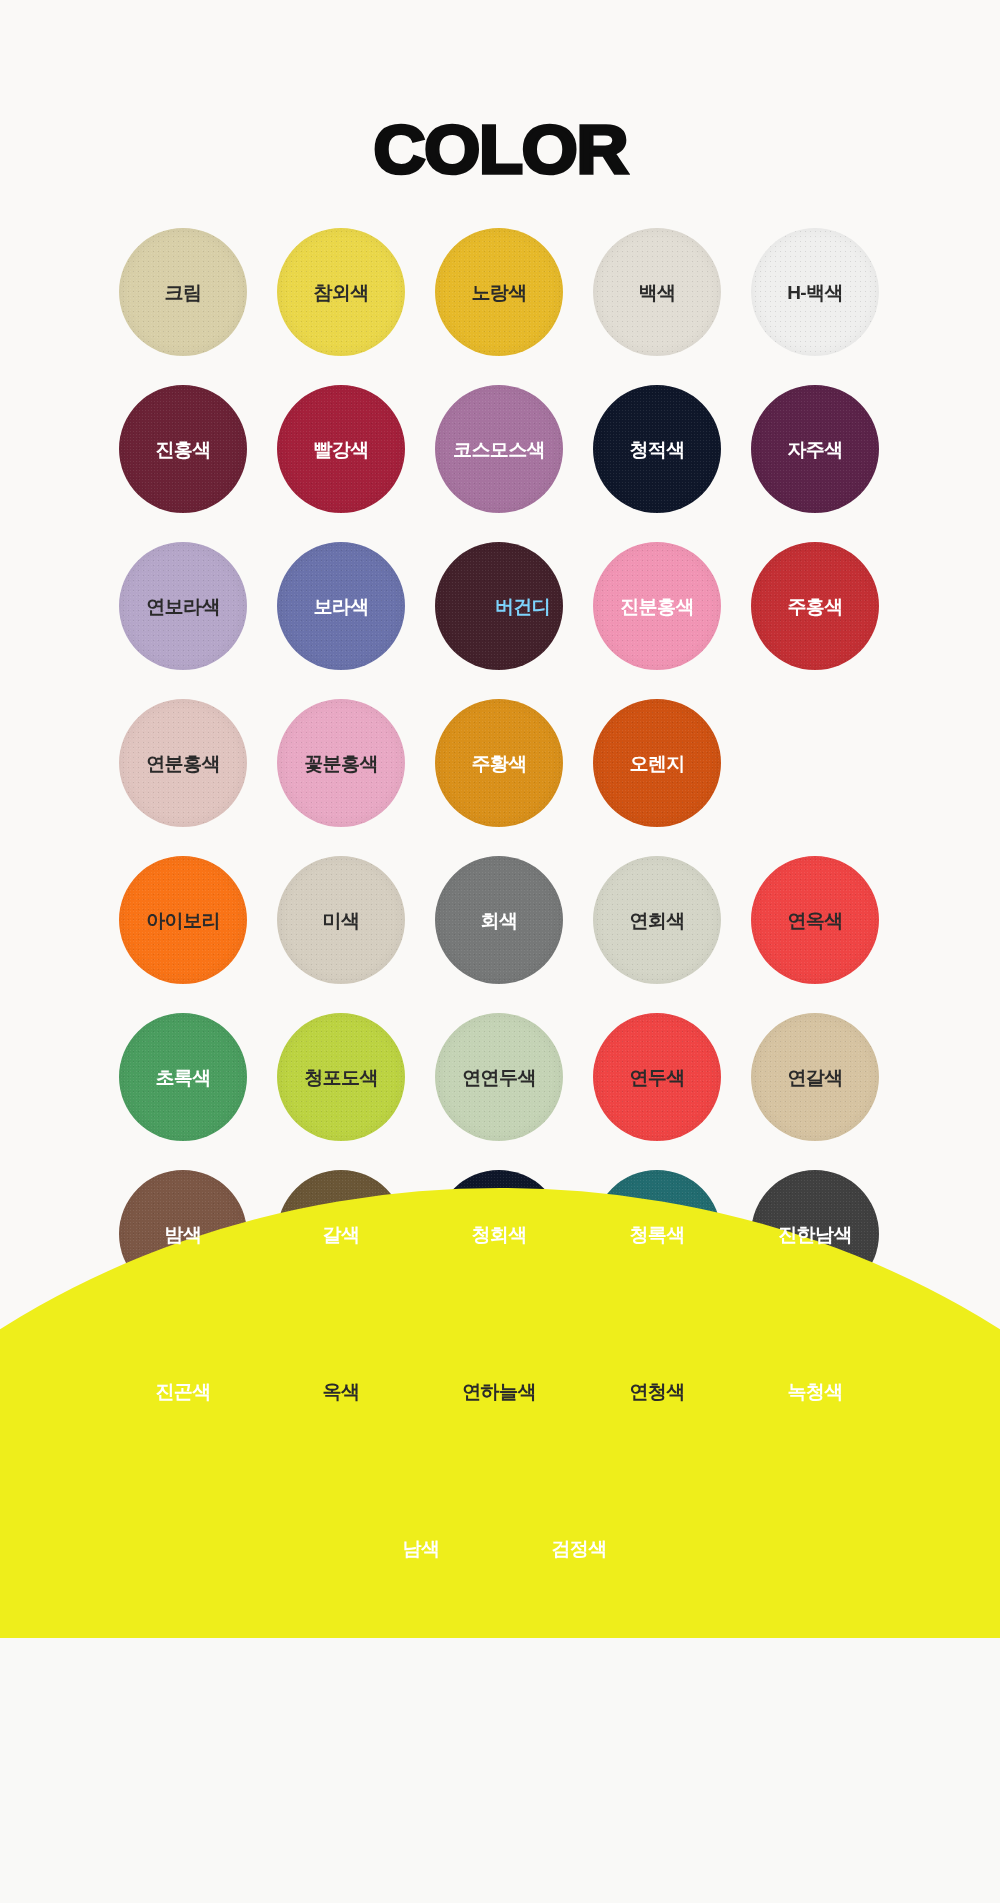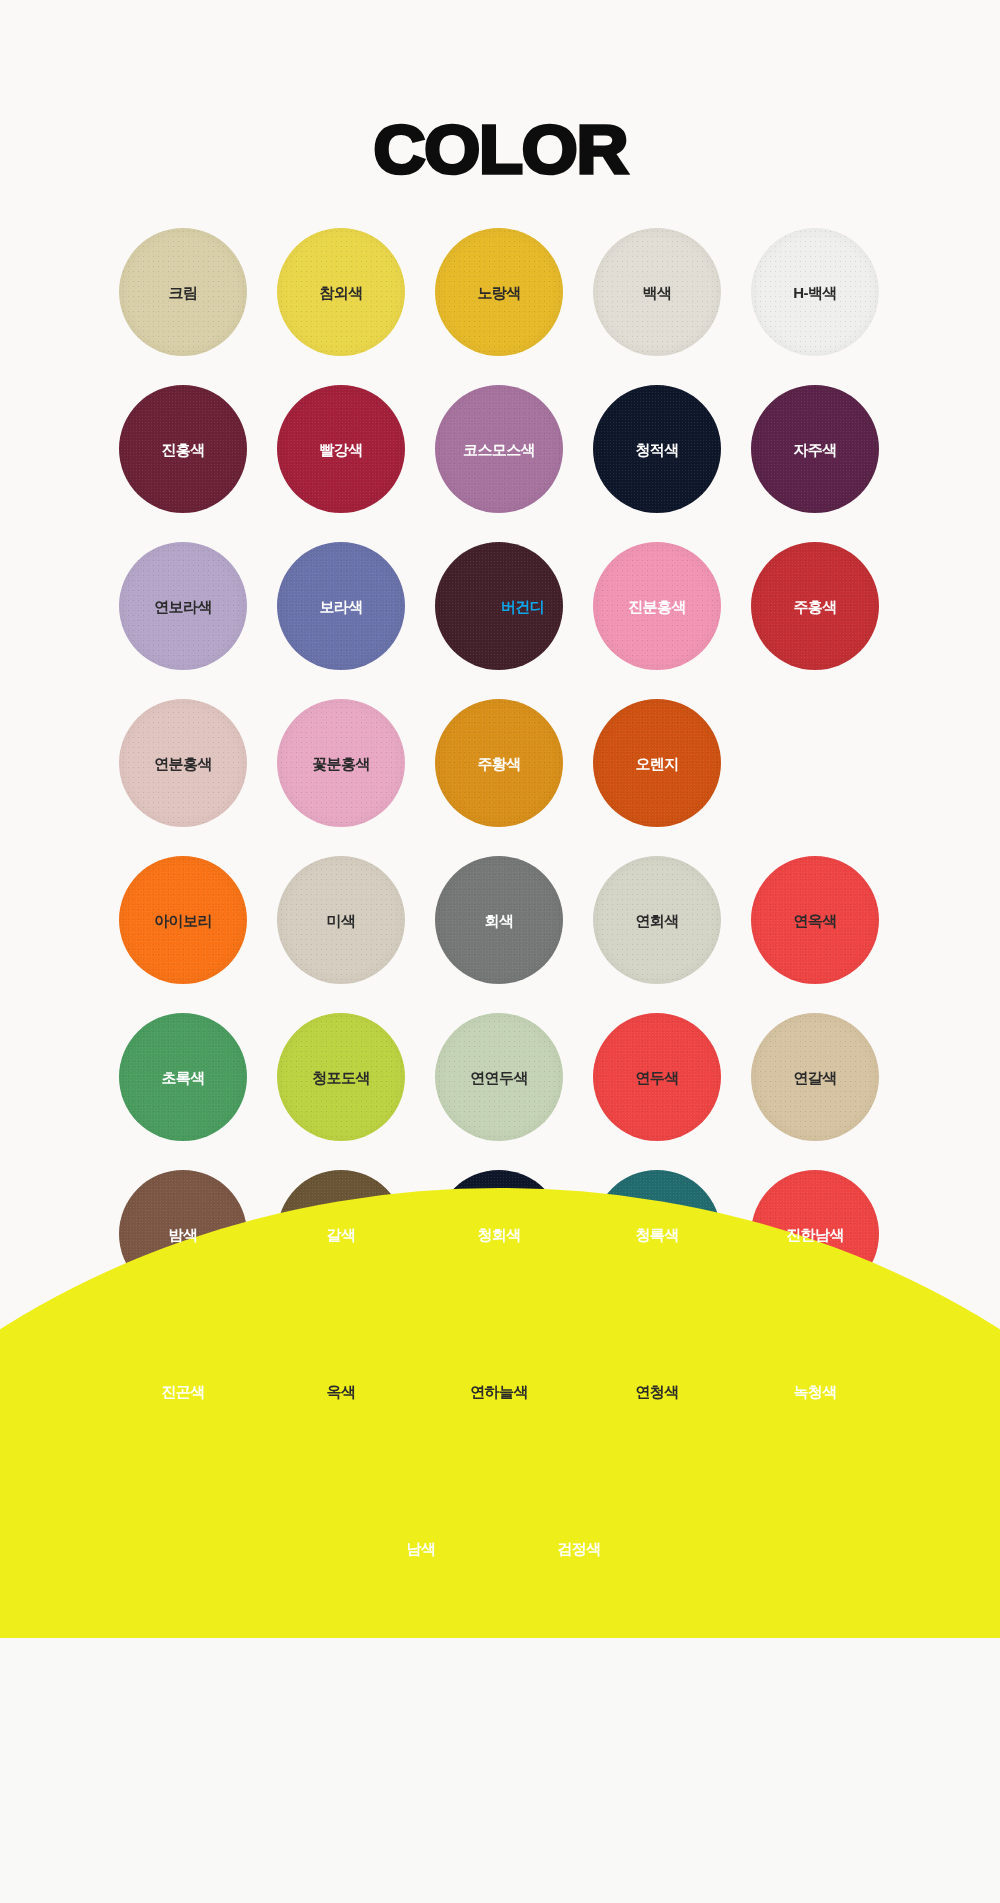--- a/index.html
+++ b/index.html
@@ -94,21 +94,21 @@
     content: "";
     position: absolute;
     inset: 0;
     border-radius: 50%;
     box-shadow: inset 0 0 14px rgba(0,0,0,0.055);
     pointer-events: none;
   }
   .swatch .label {
     position: relative;
     z-index: 2;
-    font-size: 15px;
+    font-size: 19px;
     font-weight: 700;
     letter-spacing: -0.6px;
     line-height: 1;
     white-space: nowrap;
     font-family: "Liberation Sans", "DejaVu Sans", sans-serif;
   }
 
   
   .bottom-curve {
     position: absolute;
@@ -166,21 +166,21 @@
         </div>
       </div>
       <div class="row">
         <div class="swatch" style="background-color: rgb(181, 166, 201);">
           <span class="label" style="color: rgb(42, 42, 42);">연보라색</span>
         </div>
         <div class="swatch" style="background-color: rgb(106, 114, 171);">
           <span class="label" style="color: rgb(255, 255, 255);">보라색</span>
         </div>
         <div class="swatch" style="background-color: rgb(67, 33, 43);">
-          <span class="label" style="color: #0ea5e9; margin-left: 47px;">버건디</span>
+          <span class="label" style="color: #7dd3fc; margin-left: 47px;">버건디</span>
         </div>
         <div class="swatch" style="background-color: rgb(241, 148, 180);">
           <span class="label" style="color: rgb(255, 255, 255);">진분홍색</span>
         </div>
         <div class="swatch" style="background-color: rgb(195, 47, 52);">
           <span class="label" style="color: rgb(255, 255, 255);">주홍색</span>
         </div>
       </div>
       <div class="row">
         <div class="swatch" style="background-color: rgb(224, 196, 191);">
@@ -236,21 +236,21 @@
         </div>
         <div class="swatch" style="background-color: rgb(106, 86, 54);">
           <span class="label" style="color: rgb(255, 255, 255);">갈색</span>
         </div>
         <div class="swatch" style="background-color: #0f172a;">
           <span class="label" style="color: rgb(255, 255, 255);">청회색</span>
         </div>
         <div class="swatch" style="background-color: rgb(34, 108, 112);">
           <span class="label" style="color: rgb(255, 255, 255);">청록색</span>
         </div>
-        <div class="swatch" style="background-color: #ef4444;">
+        <div class="swatch" style="background-color: #404040;">
           <span class="label" style="color: rgb(255, 255, 255);">진한남색</span>
         </div>
       </div>
       <div class="row">
         <div class="swatch" style="background-color: rgb(36, 39, 51);">
           <span class="label" style="color: rgb(255, 255, 255);">진곤색</span>
         </div>
         <div class="swatch" style="background-color: rgb(157, 207, 189);">
           <span class="label" style="color: rgb(42, 42, 42);">옥색</span>
         </div>

